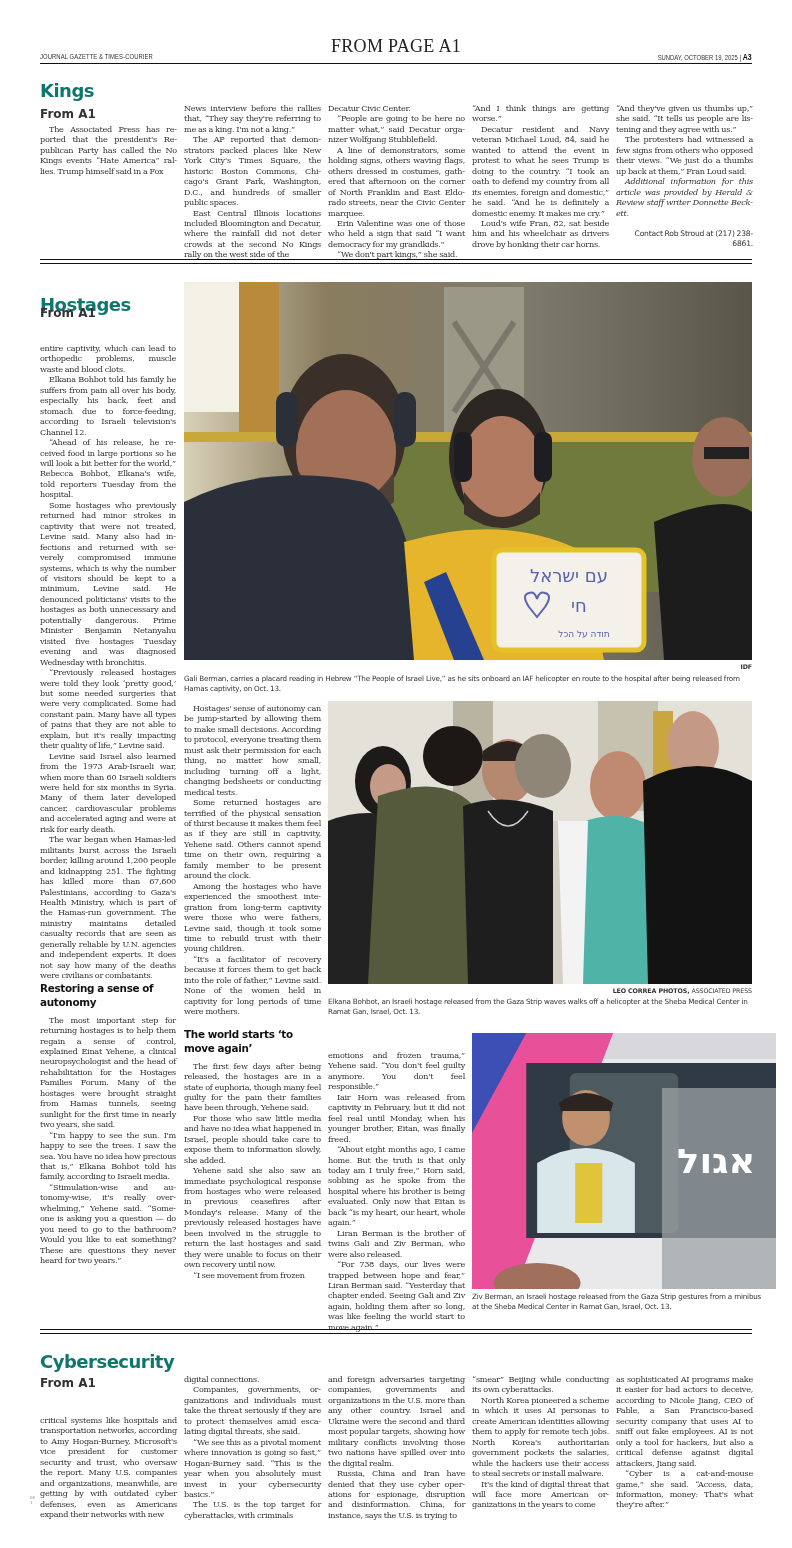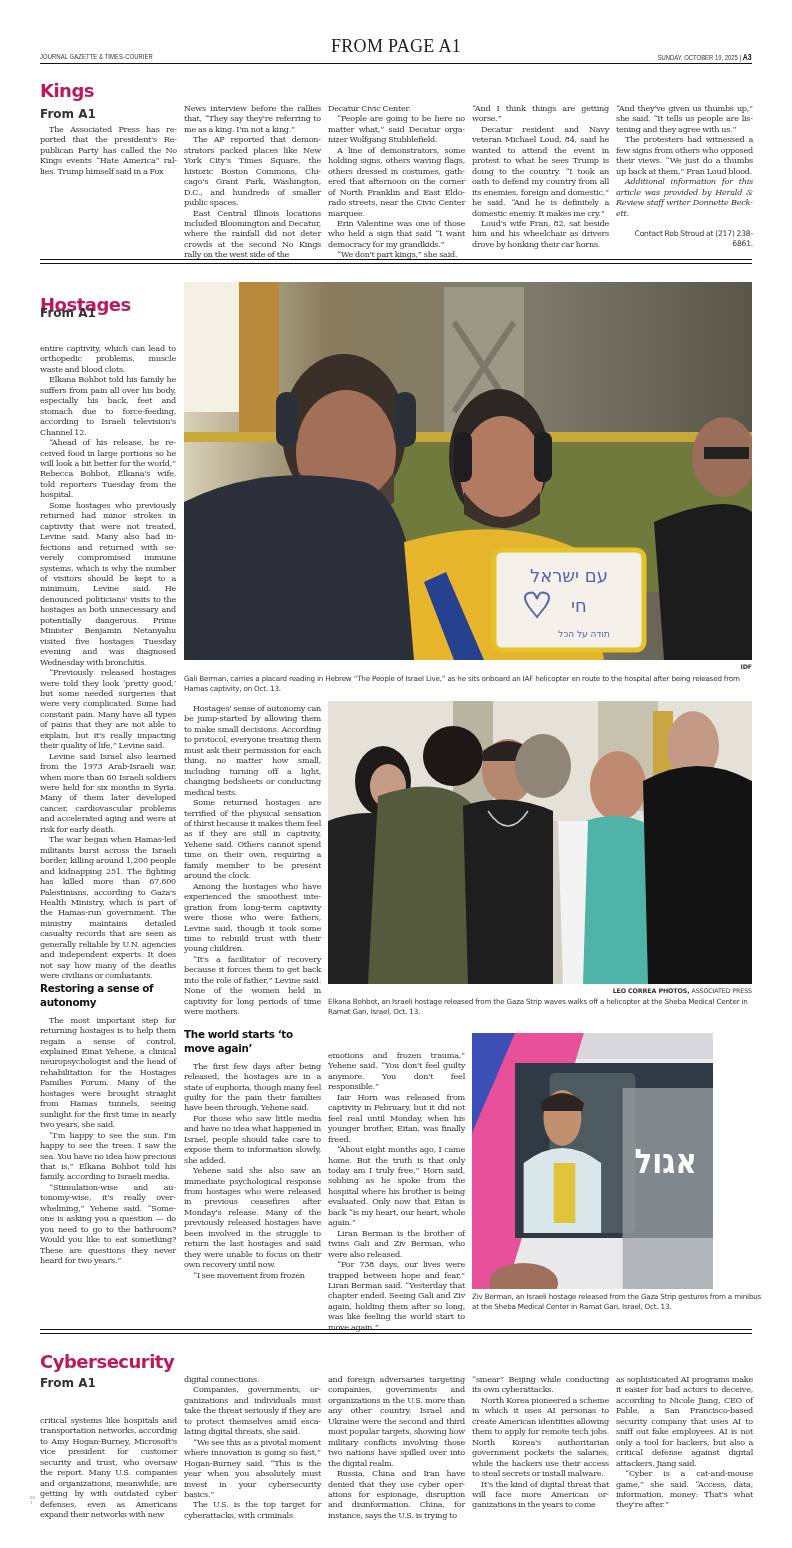--- a/index.html
+++ b/index.html
@@ -8,21 +8,21 @@
 
   
   .mast-left { left: 40px; top: 52px; font-family: "Liberation Sans", sans-serif; font-size: 7.2px; letter-spacing: 0.1px; color: #333; transform: scaleX(0.82); transform-origin: left; }
   .mast-center { left: 0; width: 792px; top: 36px; text-align: center; font-family: "Liberation Serif", serif; font-size: 18px; color: #222; letter-spacing: 0.3px; }
   .mast-right { right: 40px; top: 52px; font-family: "Liberation Sans", sans-serif; font-size: 7.2px; color: #333; transform: scaleX(0.82); transform-origin: right; }
   .mast-right b { font-weight: bold; font-size: 8.5px; color:#111; }
   .mast-rule { left: 40px; width: 712px; top: 63px; height: 0; border-top: 1.5px solid #111; }
 
   .section-rule { left: 40px; width: 712px; height: 3px; border-top: 1.5px solid #111; border-bottom: 1px solid #111; }
 
-  .slug { font-family: "DejaVu Sans", sans-serif; font-weight: bold; color: #be185d; letter-spacing: -0.5px; }
+  .slug { font-family: "DejaVu Sans", sans-serif; font-weight: bold; color: #0f766e; letter-spacing: -0.5px; }
   .from { font-family: "DejaVu Sans", sans-serif; font-weight: bold; font-size: 12px; color: #333; }
 
   .col { font-family: "DejaVu Serif", serif; font-size: 8.1px; line-height: 10.45px; color: #333; text-align: justify; hyphens: manual; letter-spacing: -0.25px; word-spacing: -0.3px; }
   .col p { margin: 0; text-indent: 9px; }
   .col p.noindent { text-indent: 0; margin-top: 20px; }
   .col p.ital { font-style: italic; }
   .col p.contact { font-family: "DejaVu Sans", sans-serif; font-size: 7.6px; text-indent: 0; text-align: right; margin-top: 11px; letter-spacing: -0.2px; }
   .subhead { font-family: "DejaVu Sans", sans-serif; font-weight: bold; font-size: 10.4px; line-height: 14px; color: #111; letter-spacing: -0.3px; margin: 0 0 6px 0; text-align: left; }
 
   .caption { font-family: "DejaVu Sans", sans-serif; font-size: 7.2px; line-height: 10px; color: #333; letter-spacing: -0.2px; }
@@ -61,21 +61,21 @@
     <p>Erin Valentine was one of those who held a sign that said “I want democracy for my grandkids.”</p>
     <p>“We don't part kings,” she said.</p>
   </div>
 <div class="abs col" style="left:472px; top:83px; width:137px;">
     <p class="noindent">“And I think things are getting worse.”</p>
     <p>Decatur resident and Navy veteran Michael Loud, 84, said he wanted to attend the event in protest to what he sees Trump is doing to the country. “I took an oath to defend my country from all its enemies, foreign and domestic,” he said. “And he is definitely a domestic enemy. It makes me cry.”</p>
     <p>Loud's wife Fran, 82, sat beside him and his wheelchair as drivers drove by honking their car horns.</p>
   </div>
 <div class="abs col" style="left:616px; top:83px; width:137px;">
     <p class="noindent">“And they've given us thumbs up,” she said. “It tells us people are lis­tening and they agree with us.”</p>
-    <p>The protesters had witnessed a few signs from others who op­posed their views. “We just do a thumbs up back at them,” Fran Loud blood.</p>
+    <p>The protesters had witnessed a few signs from others who op­posed their views. “We just do a thumbs up back at them,” Fran Loud said.</p>
     <p class="ital">Additional information for this article was provided by Herald &amp; Review staff writer Donnette Beck­ett.</p>
     <p class="contact">Contact Rob Stroud at (217) 238-6861.</p>
   </div>
 
 <div class="abs section-rule" style="top:259px;"></div>
 
 <div class="abs slug" style="left:40px; top:294px; font-size:18px;">Hostages</div>
 <div class="abs from" style="left:40px; top:306px;">From A1</div>
 
 <div class="abs col" style="left:40px; top:323px; width:136px;">
@@ -193,21 +193,21 @@
 <div class="abs caption" style="left:328px; top:997px; width:424px;">Elkana Bohbot, an Israeli hostage released from the Gaza Strip waves walks off a helicopter at the Sheba Medical Center in Ramat Gan, Israel, Oct. 13.</div>
 
 <div class="abs col" style="left:328px; top:1030px; width:137px;">
     <p class="noindent">emotions and frozen trauma,” Yehene said. “You don't feel guilty anymore. You don't feel responsible.”</p>
     <p>Iair Horn was released from captivity in February, but it did not feel real until Monday, when his younger brother, Eitan, was finally freed.</p>
     <p>“About eight months ago, I came home. But the truth is that only today am I truly free,” Horn said, sobbing as he spoke from the hospital where his brother is being evaluated. Only now that Eitan is back “is my heart, our heart, whole again.”</p>
     <p>Liran Berman is the brother of twins Gali and Ziv Berman, who were also released.</p>
     <p>“For 738 days, our lives were trapped between hope and fear,” Liran Berman said. “Yesterday that chapter ended. Seeing Gali and Ziv again, holding them af­ter so long, was like feeling the world start to move again.”</p>
   </div>
 
-<div class="abs photo" style="left:472px; top:1033px; width:241px; height:256px; background:#666;">
+<div class="abs photo" style="left:472px; top:1033px; width:304px; height:256px; background:#666;">
   <svg viewBox="0 0 280 256" preserveAspectRatio="none">
     <rect width="280" height="256" fill="#e9e9ec"></rect>
     <rect x="0" y="0" width="280" height="26" fill="#d8d8dc"></rect>
     <polygon points="0,0 130,0 40,256 0,256" fill="#e8509a"></polygon>
     <polygon points="0,0 50,0 0,100" fill="#3b4fb5"></polygon>
     <rect x="50" y="30" width="230" height="175" fill="#2f3a44"></rect>
     <rect x="90" y="40" width="100" height="160" rx="6" fill="#4d5a60"></rect>
     <ellipse cx="105" cy="85" rx="22" ry="28" fill="#c0906f"></ellipse>
     <path d="M80 70 Q105 50 130 70 L128 78 L82 78 Z" fill="#2b2420"></path>
     <path d="M60 130 Q105 100 150 130 L150 200 L60 200 Z" fill="#d9e6ea"></path>

